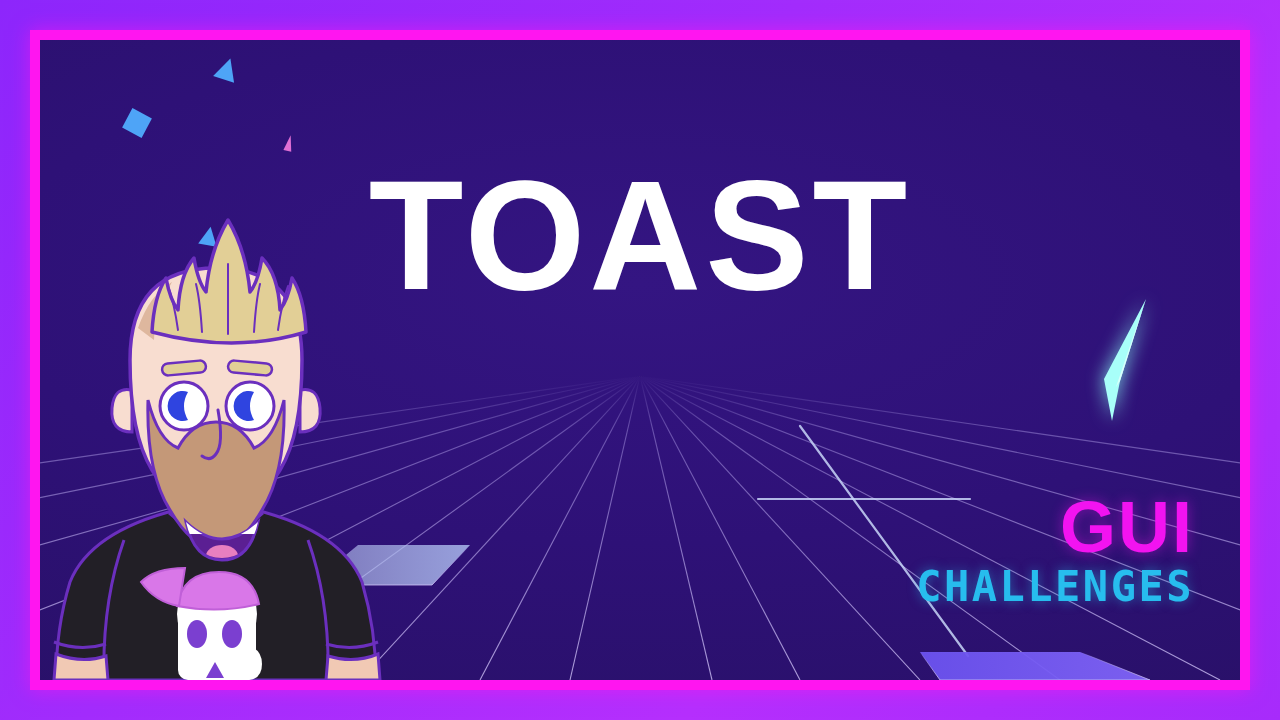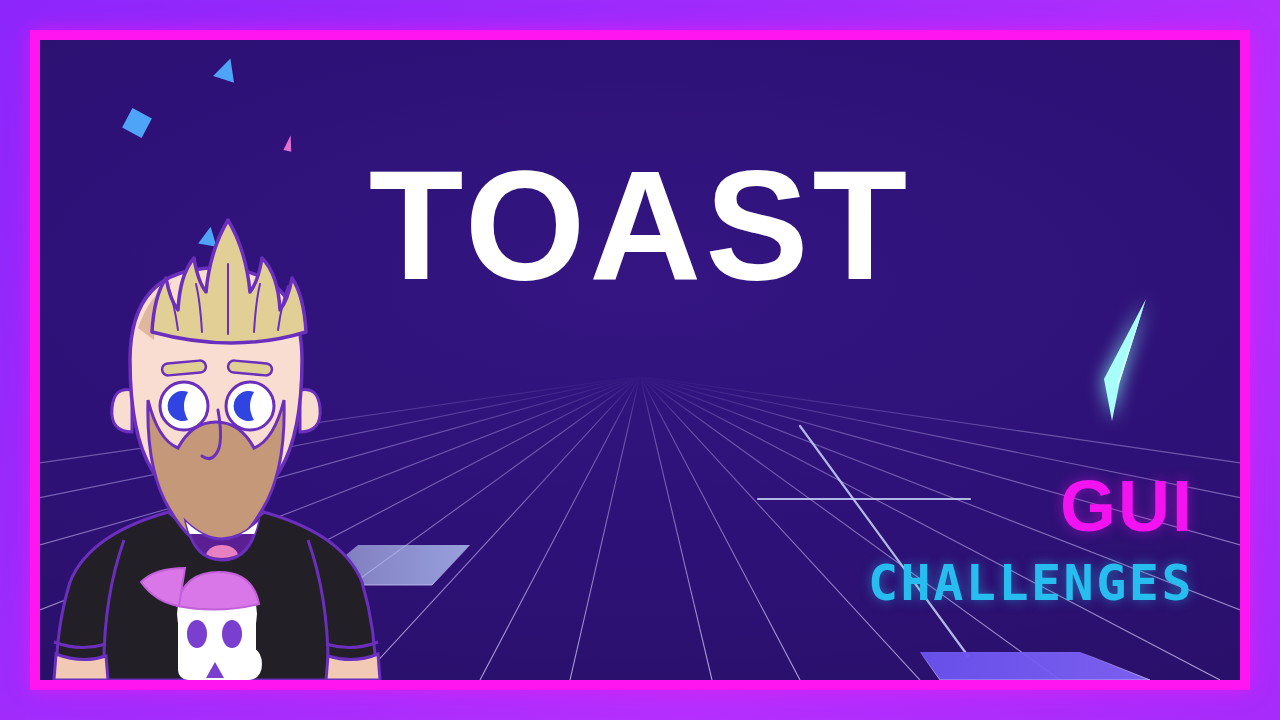--- a/index.html
+++ b/index.html
@@ -45,36 +45,36 @@
   .tri-pink{
     width:0;height:0;border-left:4px solid transparent;
     border-right:4px solid transparent;border-bottom:16px solid #e06fd4;
   }
 
   
   .shard{filter:drop-shadow(0 0 9px rgba(140,255,250,.85));}
 
   
   #title{
-    position:absolute;left:0;right:0;top:108px;text-align:center;
+    position:absolute;left:0;right:0;top:118px;text-align:center;
     color:#ffffff;font-size:155px;font-weight:700;letter-spacing:4px;
     font-family:"Liberation Sans", sans-serif;line-height:1;
     user-select:none;
   }
 
   
   #brand{position:absolute;right:46px;bottom:72px;text-align:right;}
   #brand-gui{
     color:#f213f0;font-size:72px;font-weight:700;line-height:.92;
     letter-spacing:2px;font-family:"Liberation Sans", sans-serif;
     text-shadow:0 0 14px rgba(242,19,240,.45);
   }
   #brand-challenges{
-    color:#27bdee;font-size:50px;font-weight:700;letter-spacing:2.5px;
-    font-family:"DejaVu Sans Mono", monospace;line-height:1;margin-top:19px;
+    color:#27bdee;font-size:42px;font-weight:700;letter-spacing:2.5px;
+    font-family:"DejaVu Sans Mono", monospace;line-height:1;margin-top:6px;
     text-shadow:0 0 12px rgba(39,189,238,.5);
   }
 
   
   #avatar{position:absolute;left:-4px;bottom:0;width:360px;height:470px;}
   #avatar svg{display:block;}
 </style>
 </head>
 <body>
 

